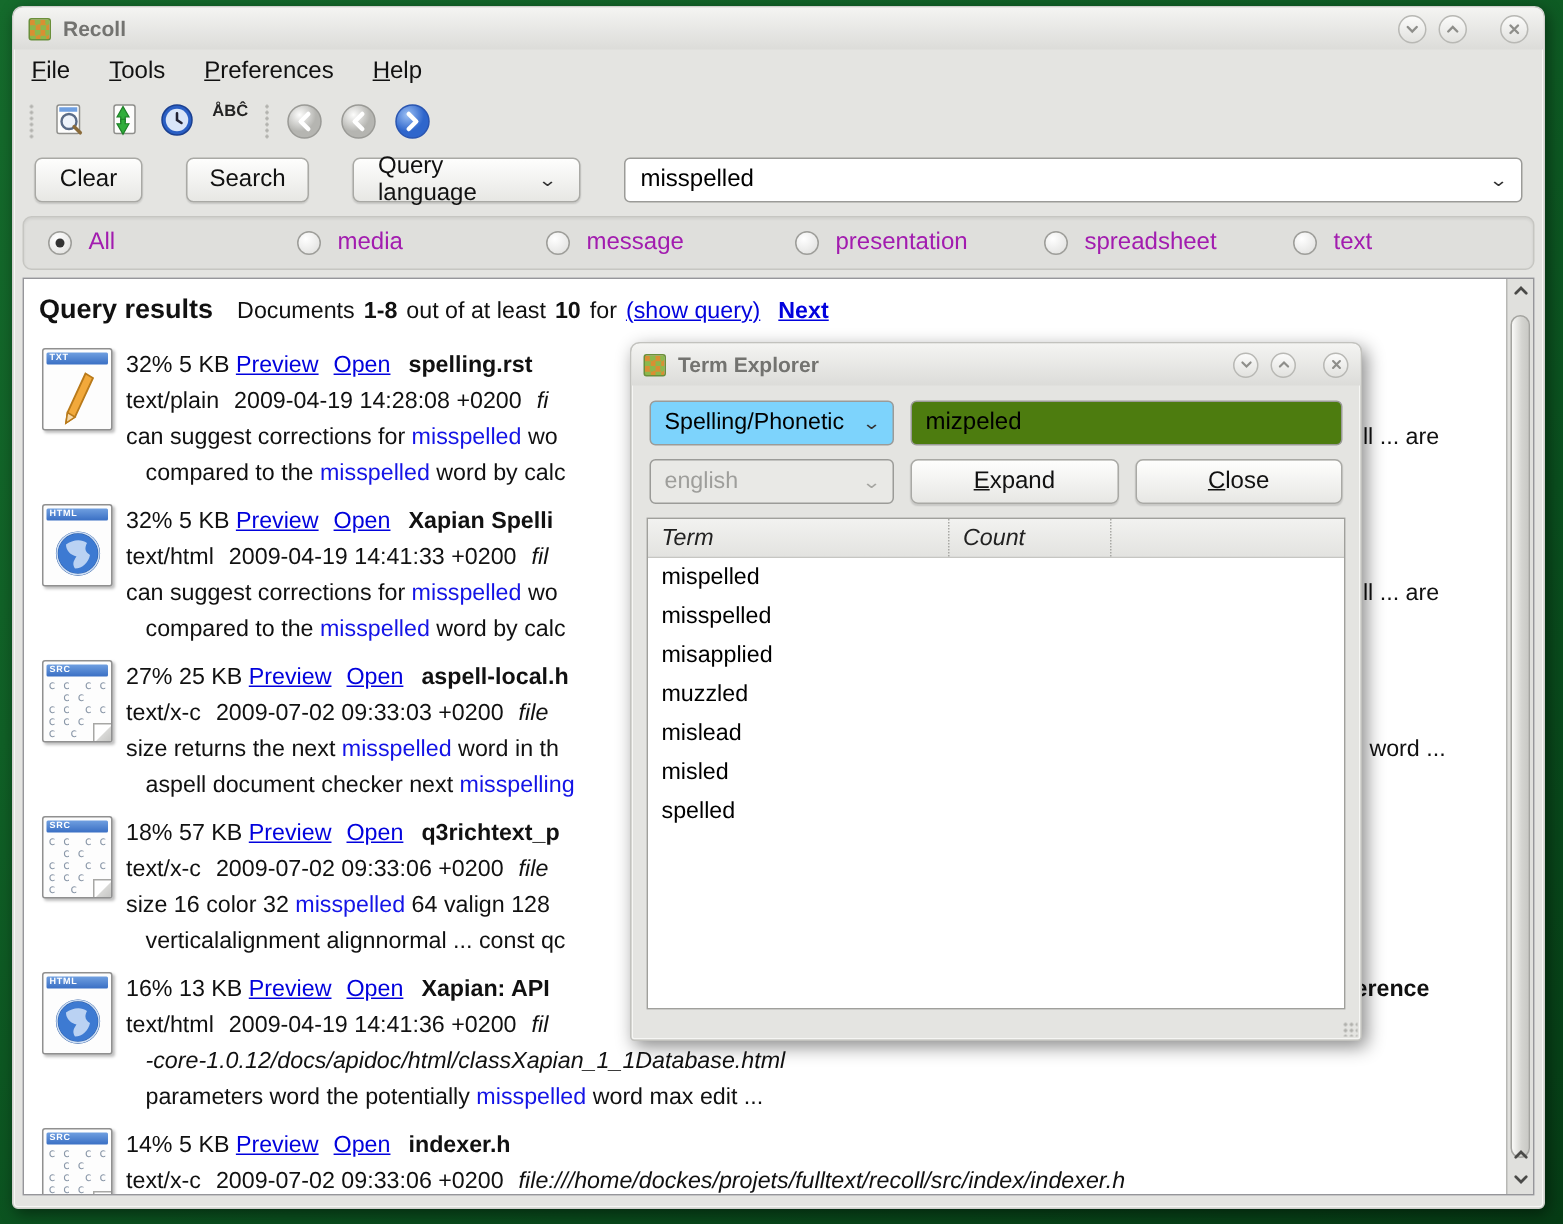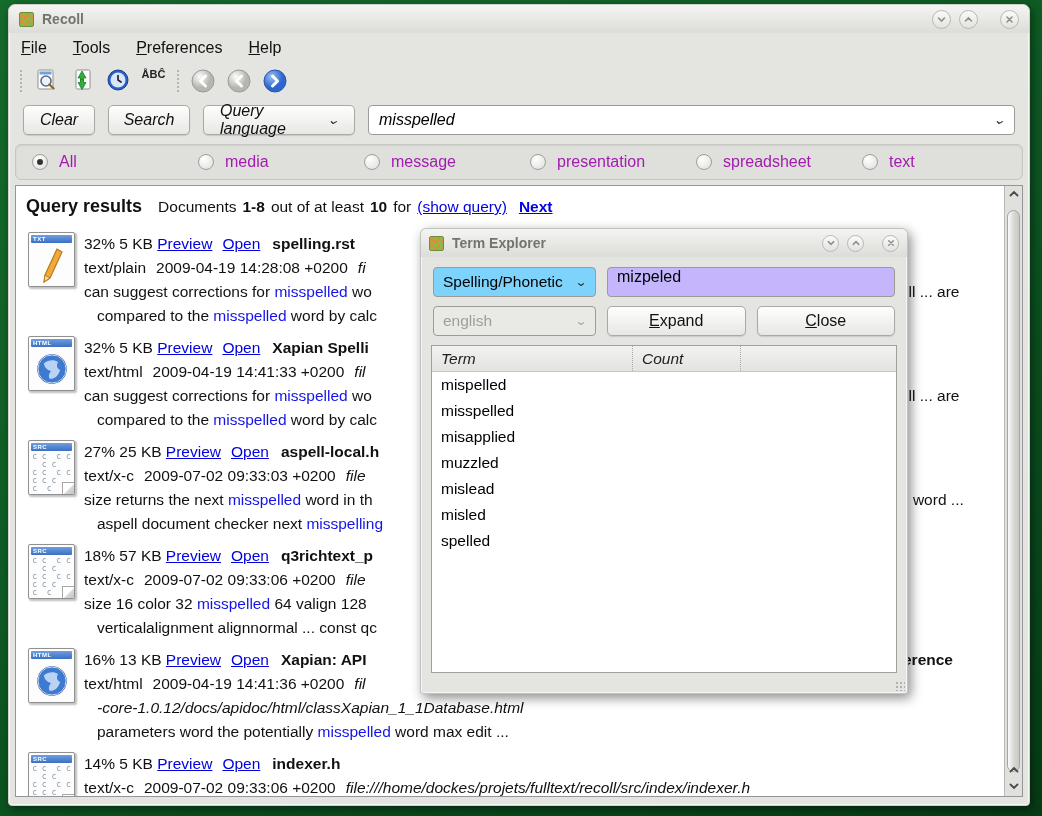--- a/index.html
+++ b/index.html
@@ -33,21 +33,21 @@
   .menubar { height:30px; flex:0 0 30px; display:flex; align-items:center; padding:0 12px; gap:26px; }
   .mitem { font-size:16px; color:#111; cursor:default; }
   .mitem u { text-decoration:underline; }
   
   .toolbar { height:36px; flex:0 0 36px; display:flex; align-items:center; padding:0 10px; gap:9px; }
   .thandle { width:4px; height:24px;
     background-image:radial-gradient(#b2b2ae 1px, transparent 1.2px); background-size:4px 4px; }
   .tbtn { width:27px; height:27px; display:flex; align-items:flex-start; justify-content:center; border-radius:4px; }
   .abc { font-size:11px; font-weight:bold; color:#222; letter-spacing:0; }
   
-  .searchrow { height:42px; flex:0 0 42px; display:flex; align-items:center; padding:0 14px; gap:13px;font-style:italic; }
+  .searchrow { height:42px; flex:0 0 42px; display:flex; align-items:center; padding:0 14px; gap:29px; }
   .btn {
     height:30px; padding:0 16px; font-size:16px; color:#111;
     background:linear-gradient(#fefefd,#e7e7e4); border:1px solid #a9a9a5; border-radius:5px;
     display:flex; align-items:center; justify-content:center; gap:7px;
     box-shadow:0 1px 1px rgba(0,0,0,.12);
   }
   .chev { font-size:12px; color:#333; line-height:1; transform:scaleX(1.3); }
   .combo {
     flex:1; height:30px; background:#fff; border:1px solid #9b9b98; border-radius:4px;
     display:flex; align-items:center; padding:0 10px; font-size:16px; color:#000;
@@ -108,22 +108,22 @@
     box-shadow: 3px 4px 12px rgba(0,0,0,.45), inset 0 0 0 1px #f6f6f4;
   }
   .dlg .titlebar { height:28px; border-radius:6px 6px 0 0; padding:0 8px; }
   .dlg .wbtn { width:17px; height:17px; }
   .dlg .wbtn.close { margin-left:10px; }
   .drow { position:absolute; left:12px; right:12px; height:30px; display:flex; gap:11px; }
   .drow1 { top:38px; } .drow2 { top:77px; }
   .dsel { width:163px; flex:0 0 163px; background:#7dd3fc; border:1px solid #9b9b98; border-radius:4px;
     display:flex; align-items:center; padding:0 9px; font-size:15.5px; }
   .dsel.dis { background:#e9e9e6; color:#9e9e9b; }
-  .dinput { flex:1; background:#c4b5fd; border:1px solid #9b9b98; border-radius:4px;
-    display:flex; padding:0 9px; font-size:16px; }
+  .dinput { flex:1; background:#4d7c0f; border:1px solid #9b9b98; border-radius:4px;
+    display:flex; align-items:center; padding:0 9px; font-size:16px; }
   .dbtn { flex:1; }
   .dbtn u { text-decoration:underline; }
   .dtable { position:absolute; left:10px; right:10px; top:116px; bottom:20px;
     background:#fff; border:1px solid #a0a09c; }
   .trow { display:grid; grid-template-columns:200px 108px 1fr; height:26px; line-height:26px; font-size:15.5px; }
   .trow .c { padding-left:9px; overflow:hidden; }
   .thead { background:linear-gradient(#f2f2f0,#e3e3e0); border-bottom:1px solid #c6c6c2; color:#222;font-style:italic; }
   .thead .c2, .thead .c3 { border-left:1px dotted #a8a8a4; }
   .grip { position:absolute; right:2px; bottom:2px; width:10px; height:10px;
     background-image:radial-gradient(#b0b0ac 1px, transparent 1.2px); background-size:4px 4px; }

